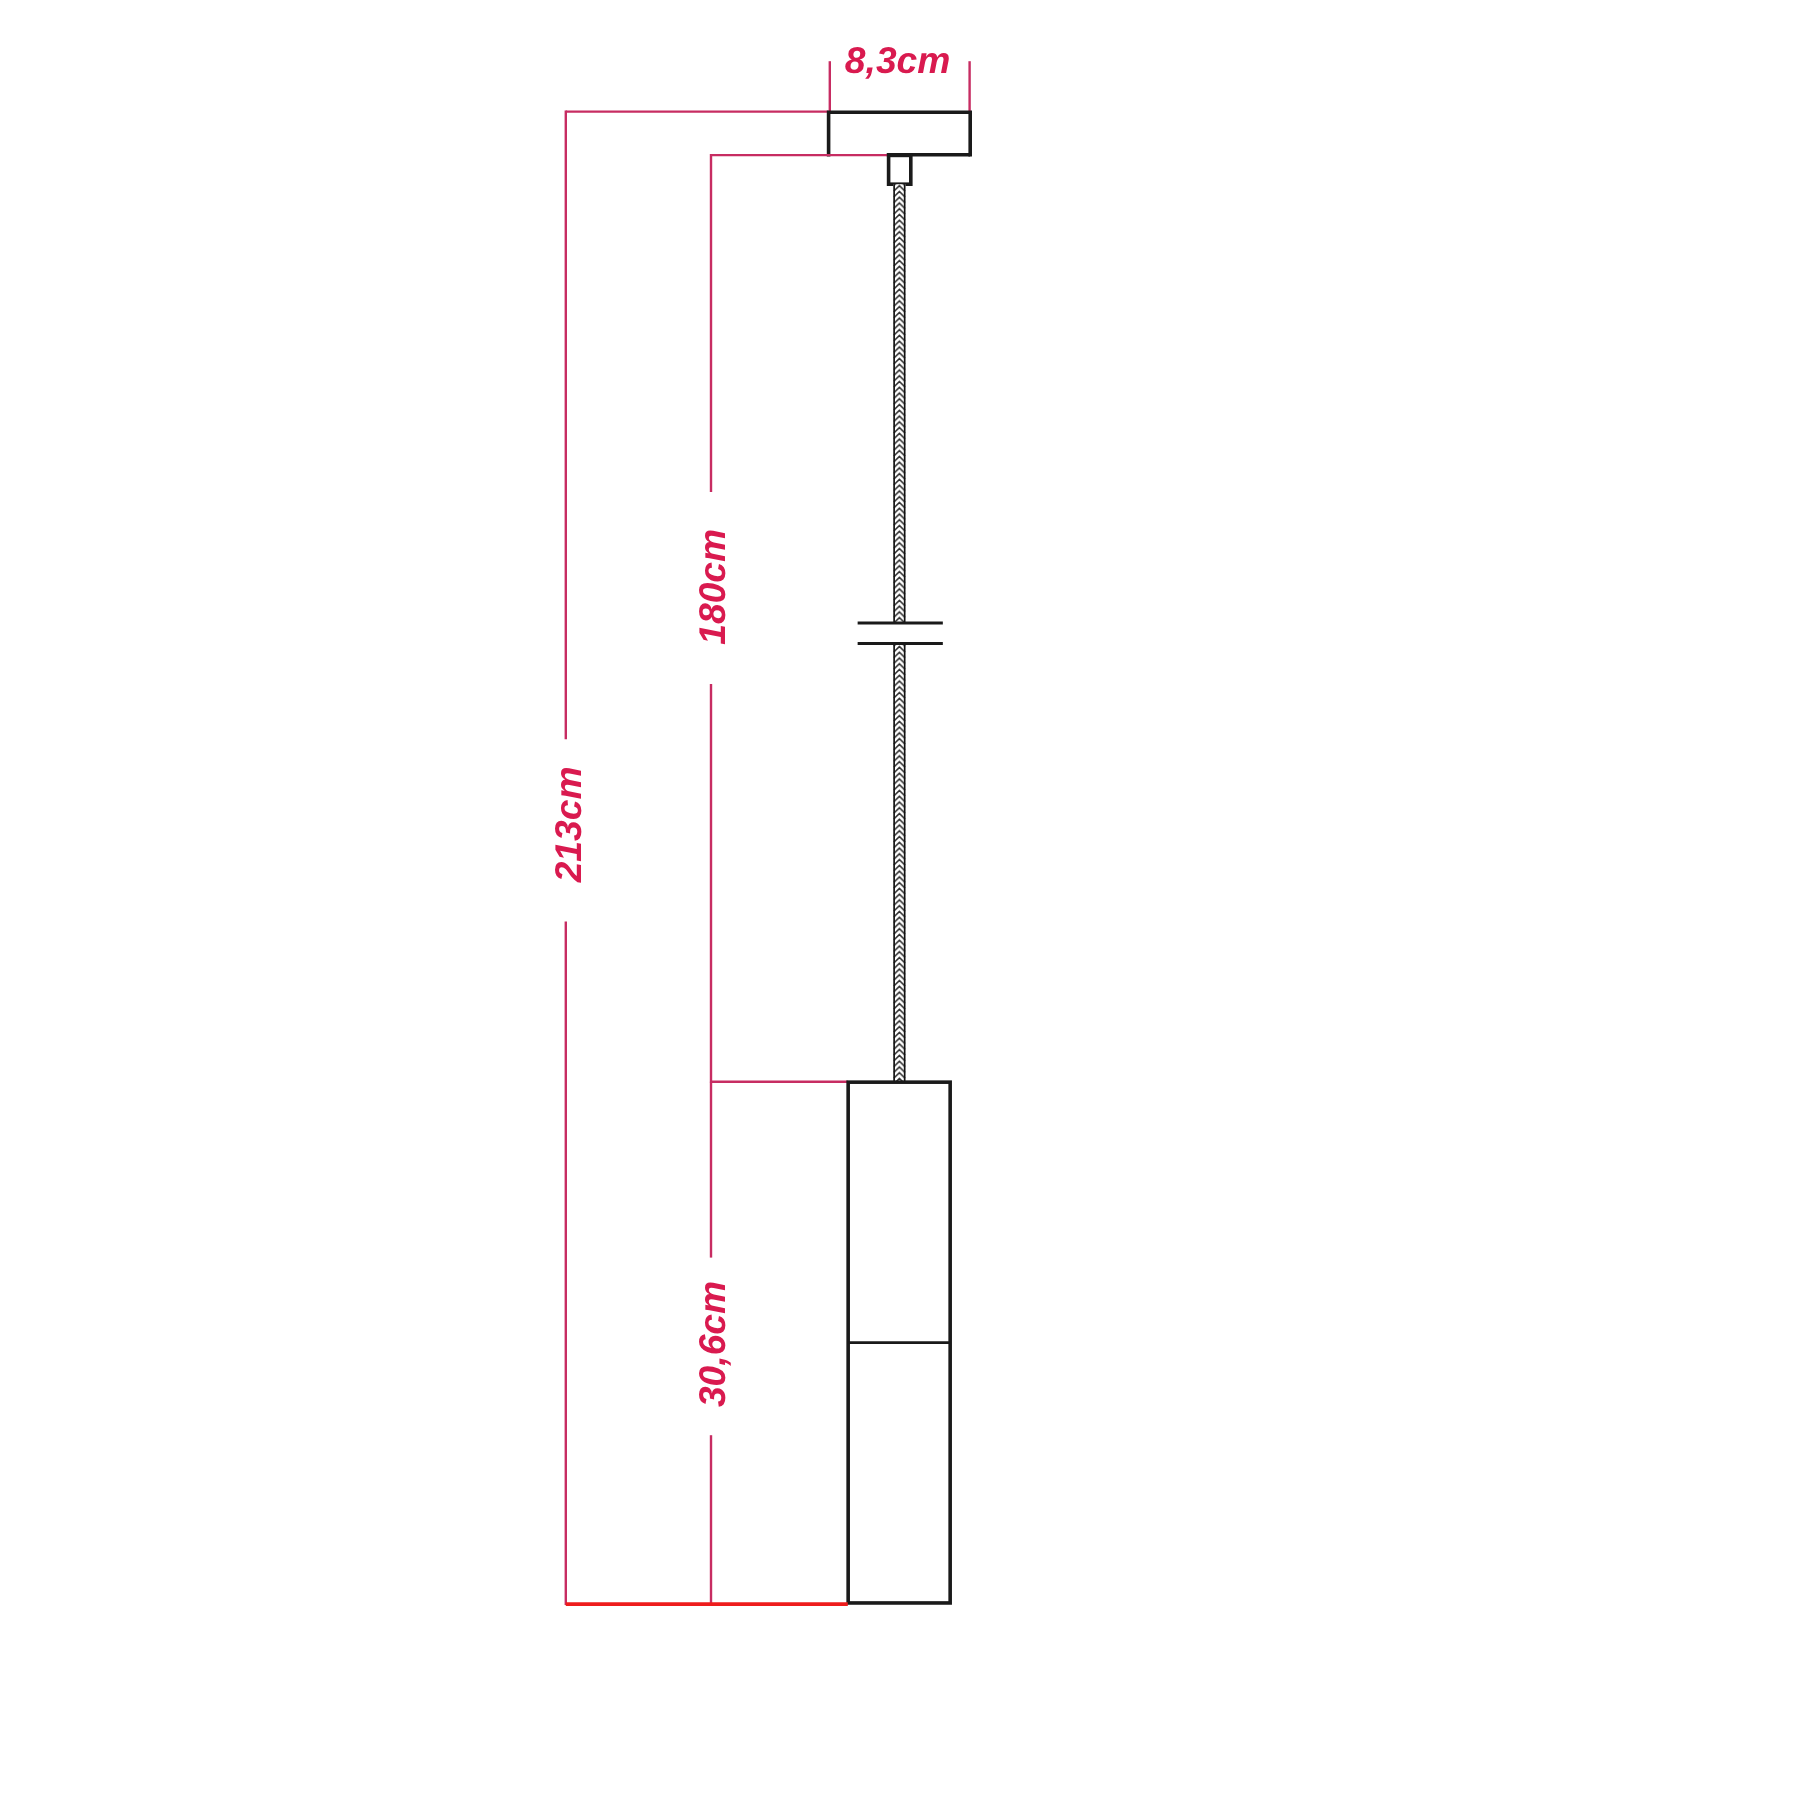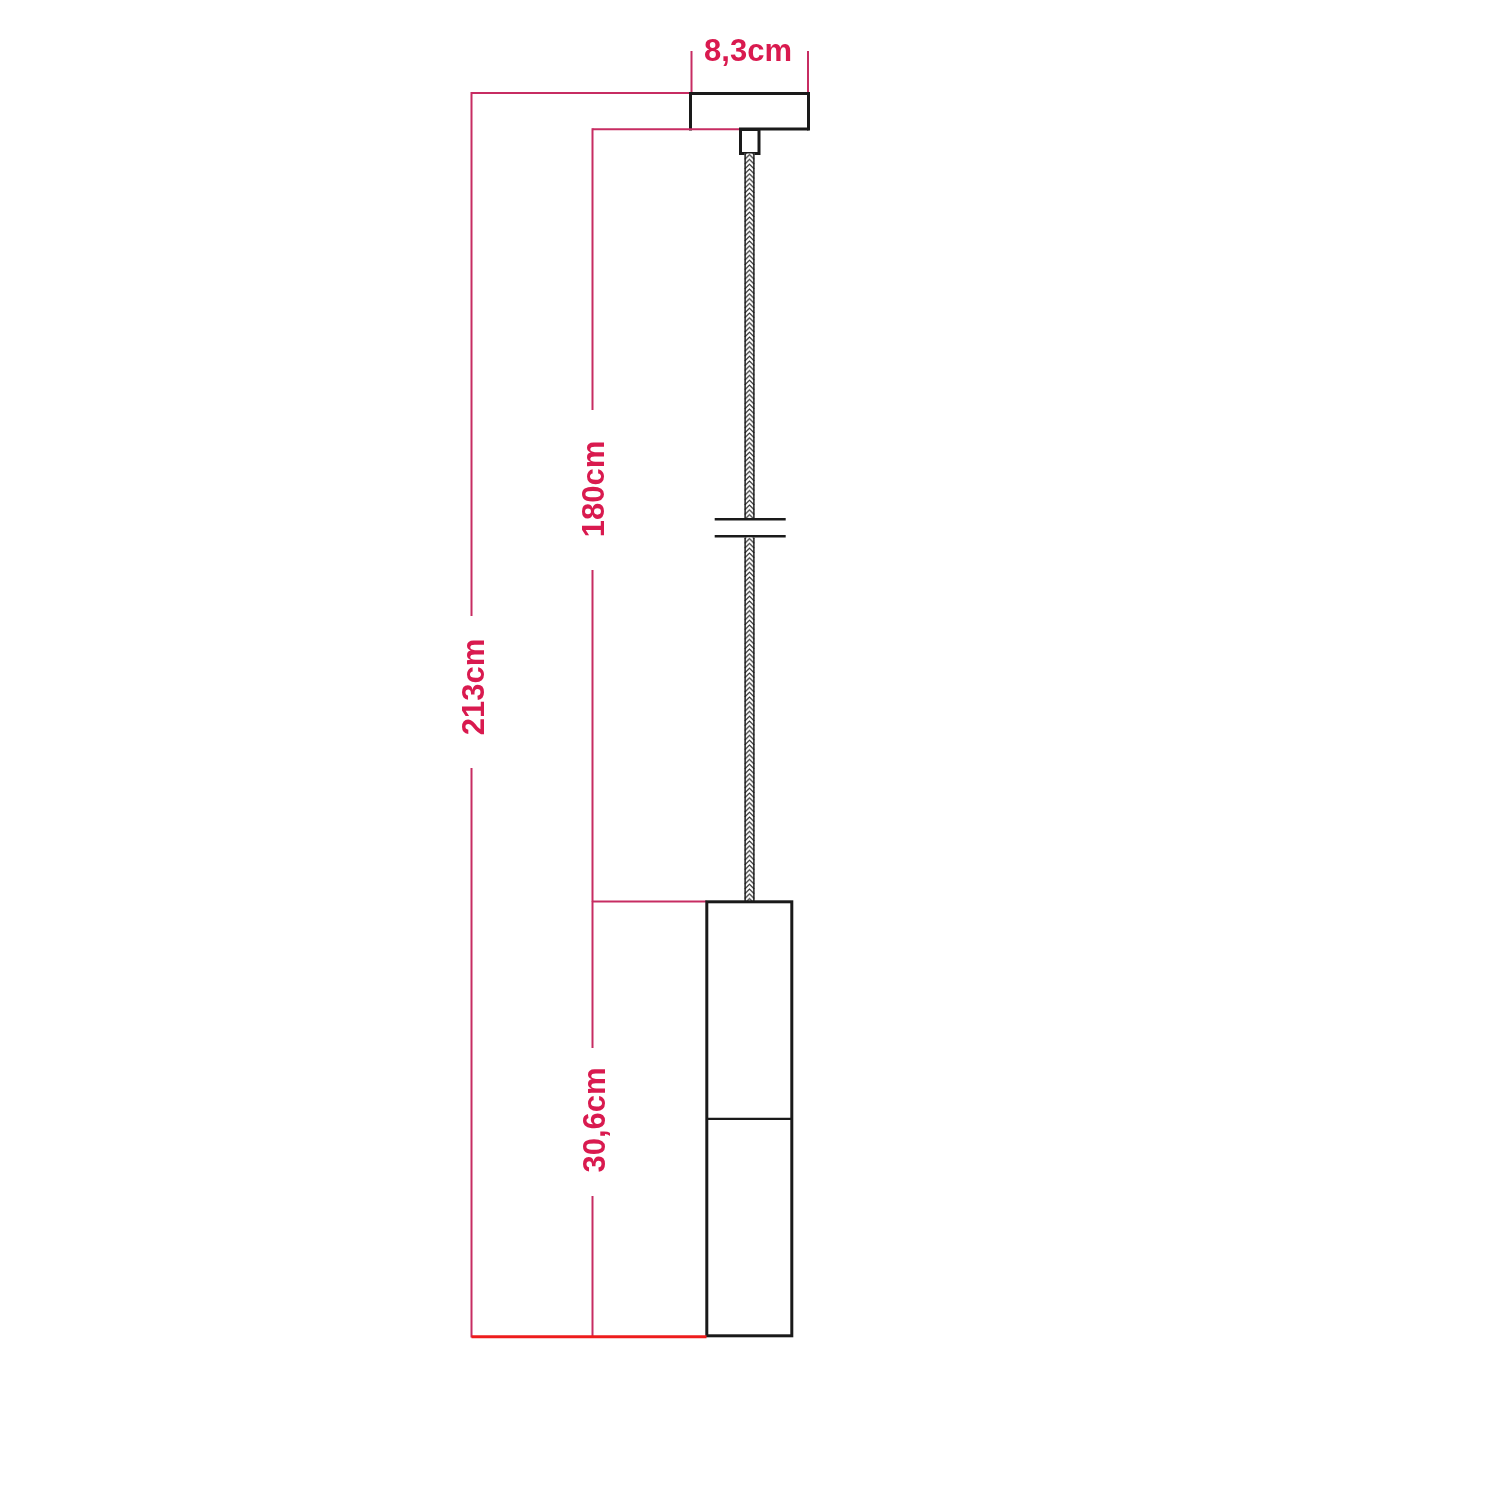--- a/index.html
+++ b/index.html
@@ -1,16 +1,16 @@
 <!DOCTYPE html>
 <html><head>
 <meta charset="utf-8">
 <style>
   html,body{margin:0;padding:0;background:#ffffff;}
-  .wrap{width:1500px;height:1500px;position:relative;background:#3b82f6;}
+  .wrap{width:1500px;height:1500px;position:relative;background:#3b82f6;font-style:italic;}
   text{font-family:"Liberation Sans", sans-serif;font-weight:bold;}
 </style>
 </head>
 <body>
 <div class="wrap">
 <svg width="1500" height="1500" viewBox="0 0 1500 1500">
   <defs>
     <pattern id="braid" width="10.4" height="4.8" patternUnits="userSpaceOnUse" x="744.3" y="0">
       <rect width="10.4" height="4.8" fill="#ffffff"></rect>
       <path d="M0.6,5.7 L5.2,1.1 L9.8,5.7 M0.6,0.9 L5.2,-3.7 M9.8,0.9 L5.2,-3.7" fill="none" stroke="#2e2e2e" stroke-width="1.25"></path>

